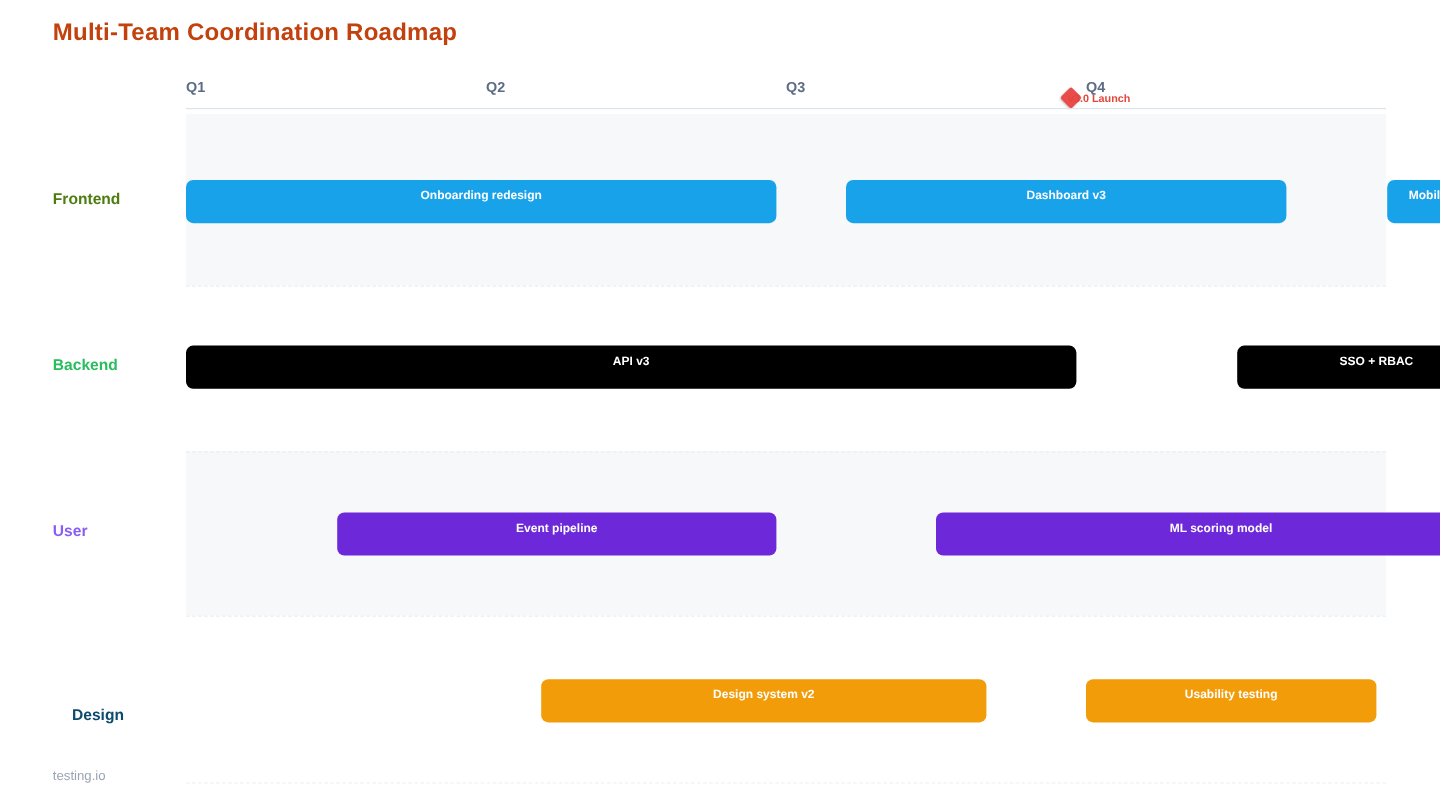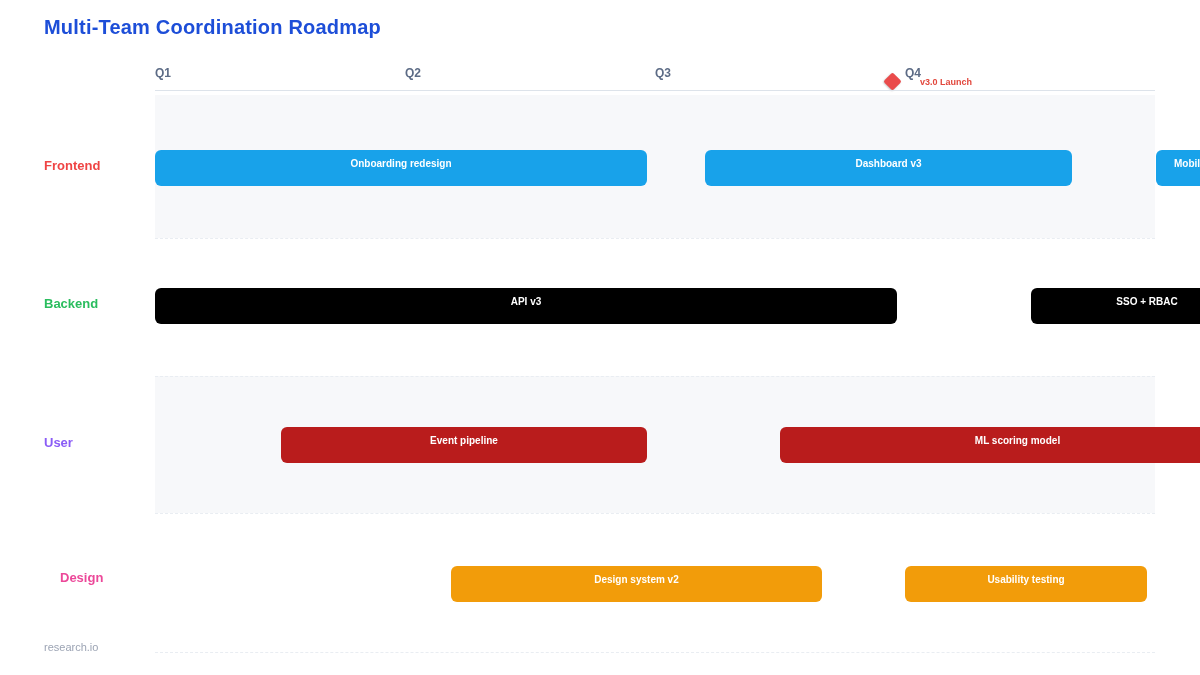--- a/index.html
+++ b/index.html
@@ -7,21 +7,21 @@
     width: 1200px; height: 675px;
     background: #ffffff;
     font-family: "Liberation Sans", sans-serif;
     overflow: hidden;
     position: relative;
   }
   .canvas { position: absolute; left: 0; top: 0; width: 1200px; height: 675px; overflow: hidden; }
 
   .page-title {
     position: absolute; left: 44px; top: 16px;
-    font-size: 20px; font-weight: bold; color: #1d4ed8; letter-spacing: 0.2px;
+    font-size: 20px; font-weight: bold; color: #c2410c; letter-spacing: 0.2px;
     margin: 0;
   }
 
   .qlabel {
     position: absolute; top: 66px; width: 250px; text-align: left;
     font-size: 12px; font-weight: bold; color: #5d6c86;
   }
   .q1 { left: 155px; } .q2 { left: 405px; } .q3 { left: 655px; } .q4 { left: 905px; }
 
   .axis-line {
@@ -38,44 +38,44 @@
   .sep {
     position: absolute; left: 155px; width: 1000px; height: 0;
     border-top: 1px dashed #e9edf2;
   }
   .sep1 { top: 238px; } .sep2 { top: 376px; } .sep3 { top: 513px; } .sep4 { top: 652px; }
 
   .rowlabel {
     position: absolute; left: 44px; width: 100px;
     font-size: 13px; font-weight: bold;
   }
-  .rl-frontend { top: 158px; color: #ef4444; }
+  .rl-frontend { top: 158px; color: #4d7c0f; }
   .rl-backend  { top: 296px; color: #2abd5e; }
   .rl-data     { top: 435px; color: #8a5cf6; }
-  .rl-design   { top: 570px; color: #ec4899; padding-left: 16px; }
+  .rl-design   { top: 588px; color: #0c4a6e; padding-left: 16px; }
 
   .bar {
     position: absolute; height: 36px; border-radius: 6px;
     box-sizing: border-box; padding: 8px 10px 0 10px;
     font-size: 10px; font-weight: bold; color: #ffffff;
     white-space: nowrap; overflow: hidden; text-align: center;
   }
   .c-frontend { background: #18a2ea; }
   .c-backend  { background: #000000; }
-  .c-data     { background: #b91c1c; }
+  .c-data     { background: #6d28d9; }
   .c-design   { background: #f29c0a; }
 
   .milestone { position: absolute; left: 886px; top: 75px; }
   .diamond {
     position: absolute; left: 0; top: 0; width: 13px; height: 13px;
     background: #ea4b4b; transform: rotate(45deg); border-radius: 2px;
     box-shadow: 0 1px 2px rgba(0,0,0,0.25);
   }
   .mlabel {
-    position: absolute; left: 34px; top: 2px;
+    position: absolute; left: 4px; top: 2px;
     font-size: 9px; font-weight: bold; color: #e2473c; white-space: nowrap; text-align: right;
   }
 
   .footer-brand {
     position: absolute; left: 44px; top: 641px;
     font-size: 11px; color: #9ca4b4;
   }
 </style>
 </head>
 <body>
@@ -115,15 +115,15 @@
 
   <div class="bar c-backend" style="left:155px;  top:288px; width:742px;">API v3</div>
   <div class="bar c-backend" style="left:1031px; top:288px; width:232px;">SSO + RBAC</div>
 
   <div class="bar c-data" style="left:281px; top:427px; width:366px;">Event pipeline</div>
   <div class="bar c-data" style="left:780px; top:427px; width:475px;">ML scoring model</div>
 
   <div class="bar c-design" style="left:451px; top:566px; width:371px;">Design system v2</div>
   <div class="bar c-design" style="left:905px; top:566px; width:242px;">Usability testing</div>
 
-  <div class="footer-brand">research.io</div>
+  <div class="footer-brand">testing.io</div>
 
 </div>
 
 </body></html>

